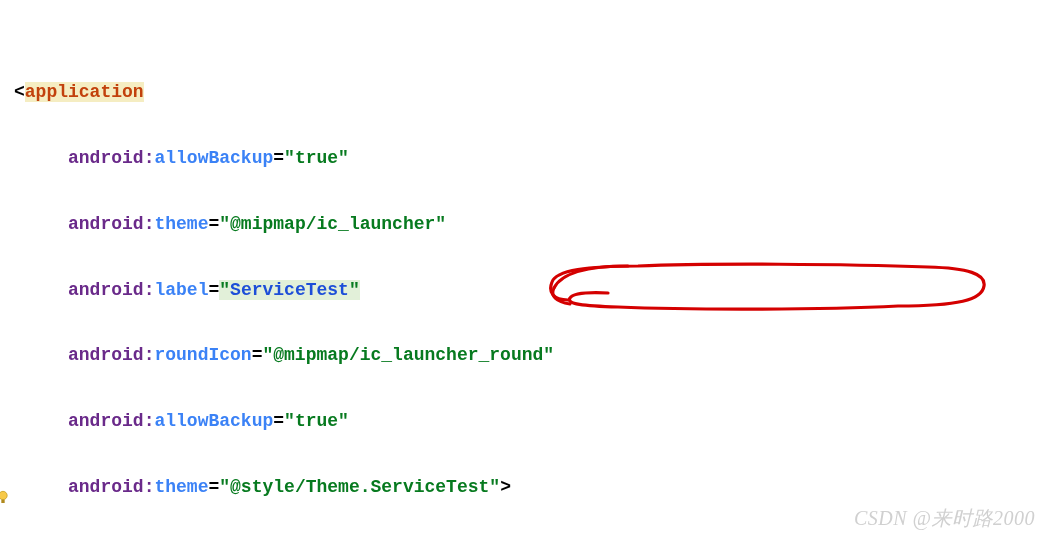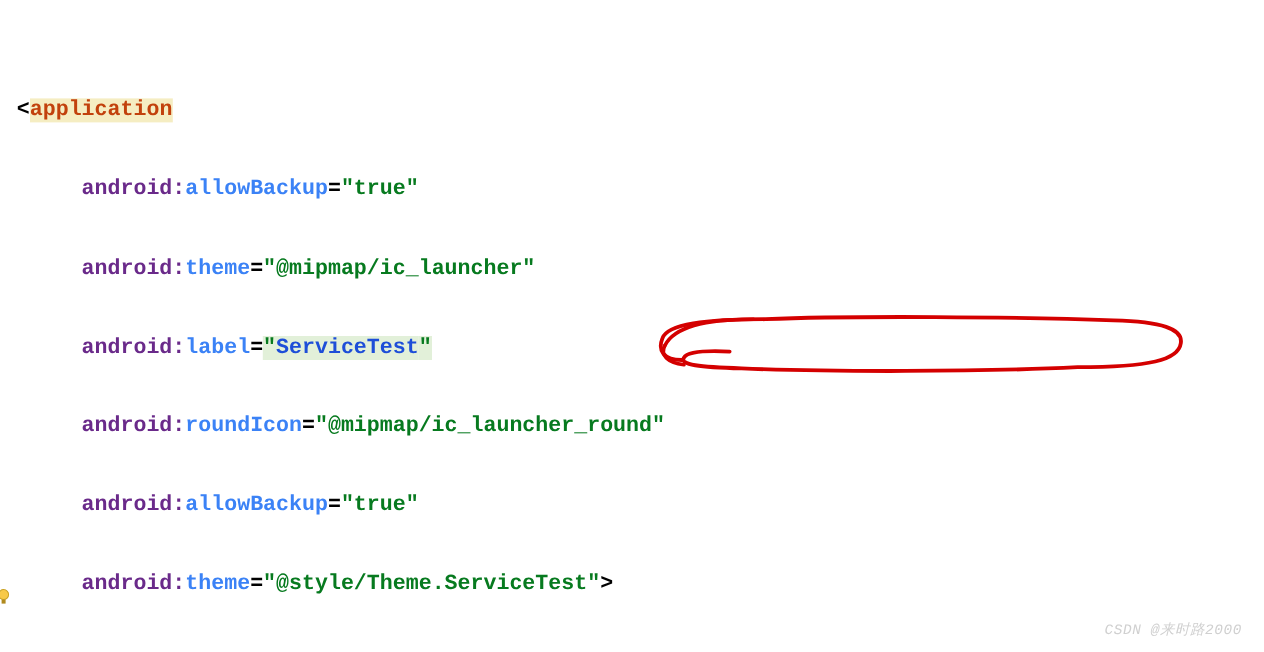--- a/index.html
+++ b/index.html
@@ -30,22 +30,22 @@
   .val { color: #077a1f; font-weight: bold; }
 
   .hl-yellow { background: #f5edc2; }
   .hl-green  { background: #e2f0d9; }
 
   .watermark {
     position: absolute;
     right: 18px;
     bottom: 6px;
     color: #d0d0d0;
-    font-family: Liberation Mono, monospace;
-    font-size: 12px;
+    font-family: Liberation Serif, serif;
+    font-size: 20px;
     font-weight: normal;
     font-style: italic;
     letter-spacing: 0.5px;
   }
 
   .annotation {
     position: absolute;
     pointer-events: none;
   }
   .bulb {

